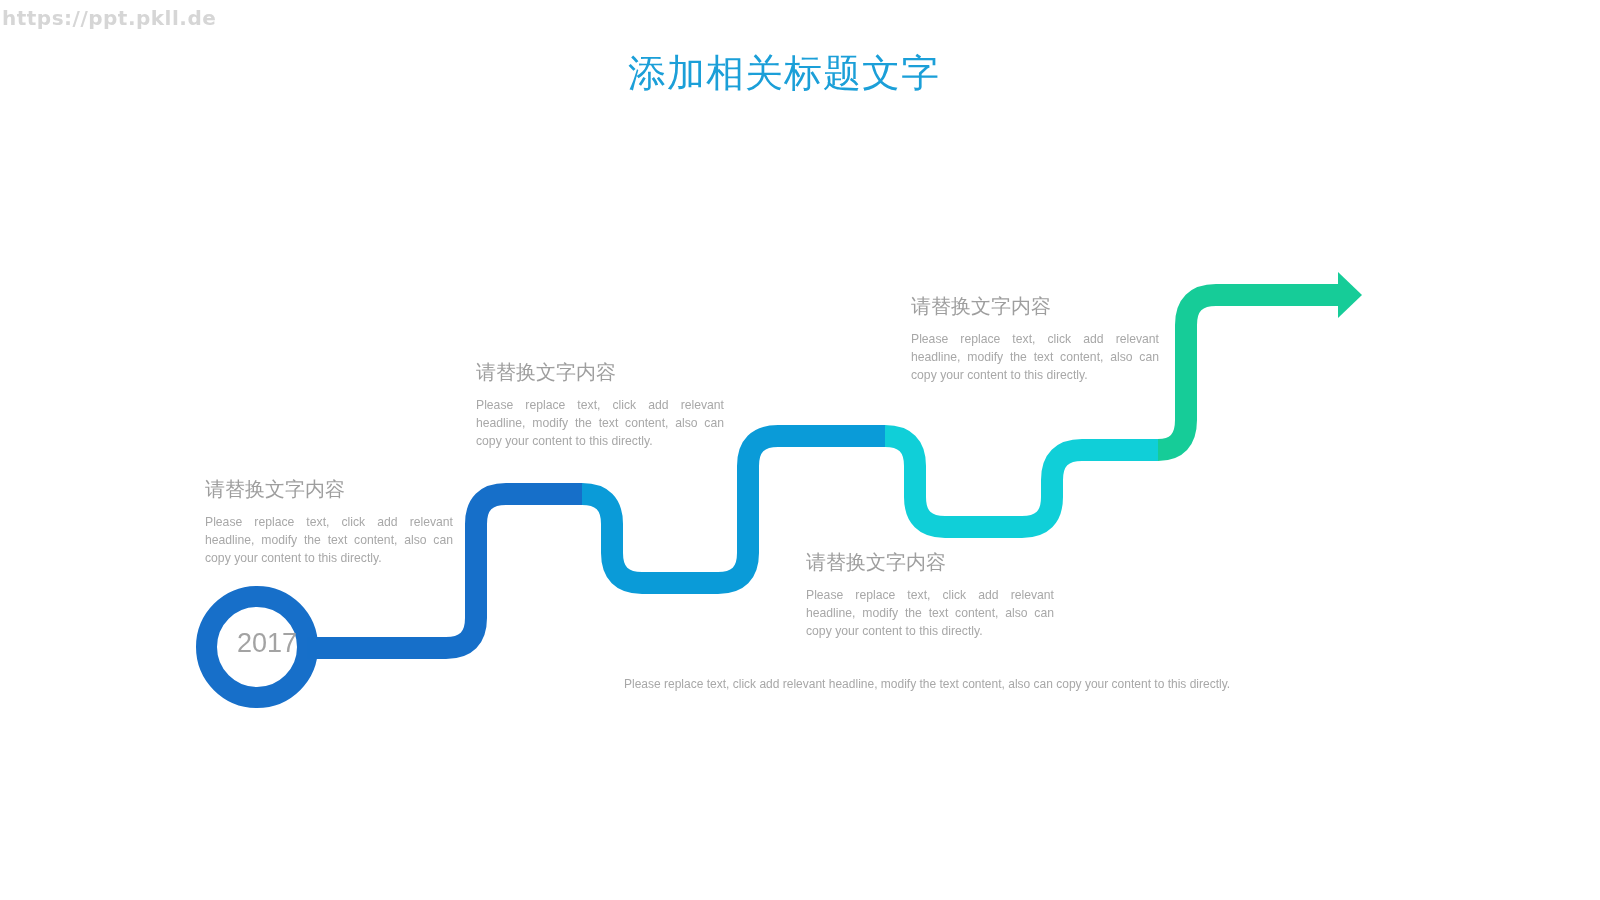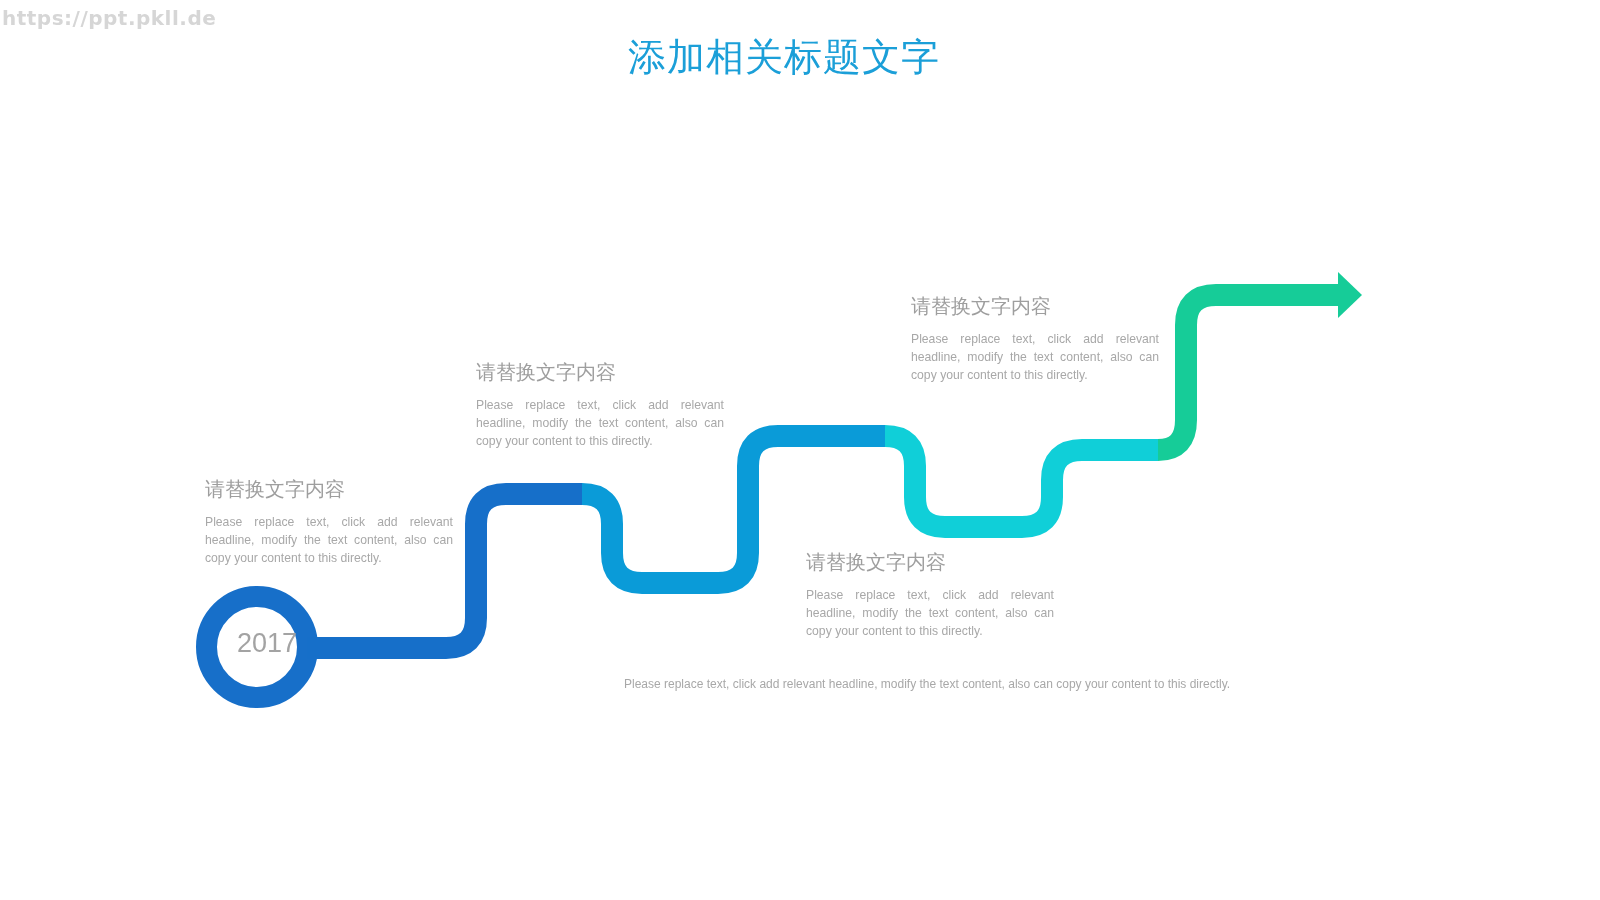--- a/index.html
+++ b/index.html
@@ -1,20 +1,20 @@
 <!DOCTYPE html>
 <html><head>
 <meta charset="utf-8">
 <style>
   html, body { margin:0; padding:0; }
   body { width:1600px; height:900px; background:#ffffff; position:relative; overflow:hidden;
          font-family:"Liberation Sans", "DejaVu Sans", sans-serif; }
   .watermark { position:absolute; left:2px; top:6px; font-family:"DejaVu Sans", sans-serif;
                font-size:20px; font-weight:bold; color:#d6d6d6; letter-spacing:0.5px; }
-  .title { position:absolute; left:0; width:1568px; top:32px; text-align:center;
+  .title { position:absolute; left:0; width:1568px; top:48px; text-align:center;
            font-size:38px; color:#1b9fd8; font-family:"DejaVu Sans", sans-serif; letter-spacing:1px; }
   svg.path { position:absolute; left:0; top:0; }
   .block { position:absolute; width:248px; }
   .block .heading { font-family:Liberation Mono, monospace; font-size:20px; color:#9e9e9e; margin-bottom:10px; white-space:nowrap; }
   .block .body { font-size:12.2px; line-height:18px; color:#a8a8a8; text-align:justify; }
   .year { position:absolute; left:217px; top:628px; width:80px; text-align:right;
           font-size:27px; color:#a3a3a3; }
   .footnote { position:absolute; left:624px; top:677px; font-size:12px; color:#a8a8a8; white-space:nowrap; }
 </style>
 </head>

